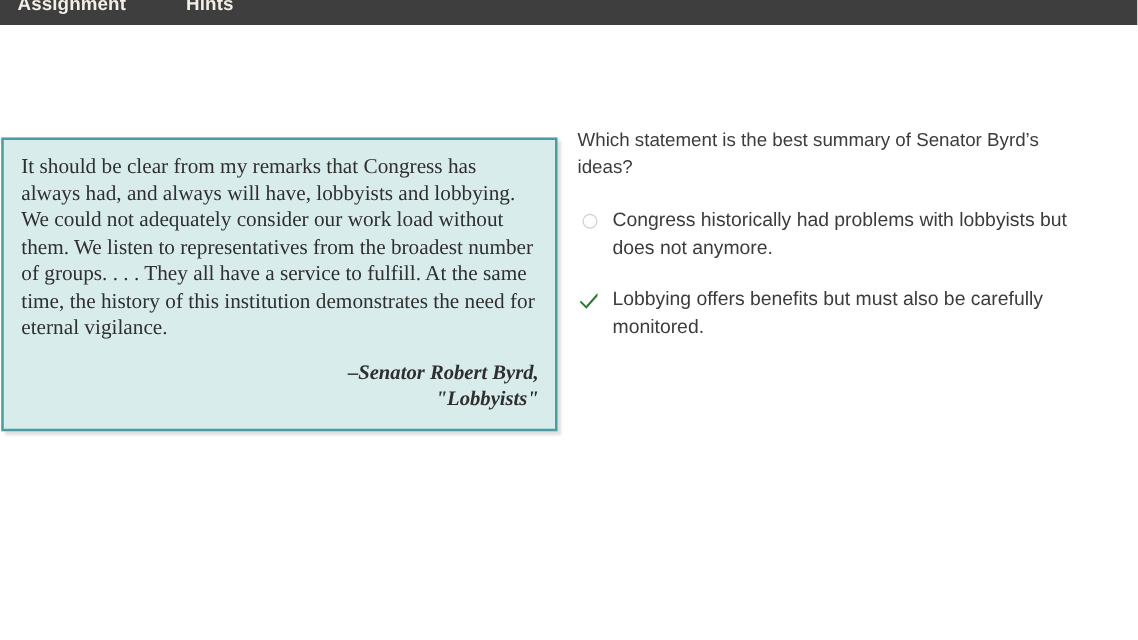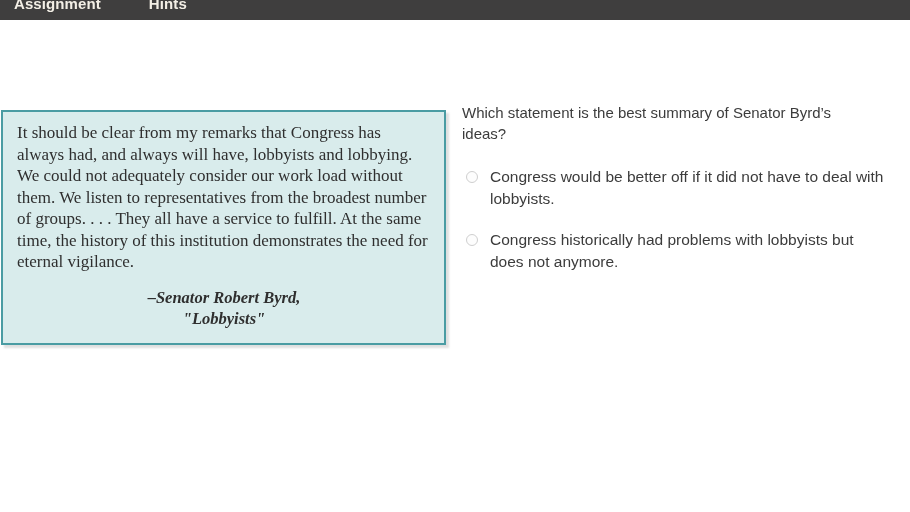--- a/index.html
+++ b/index.html
@@ -87,21 +87,21 @@
     margin: 0;
     text-align: left;
   }
   .quote-attrib {
     font-family: "Liberation Serif", serif;
     font-size: 16.5px;
     line-height: 21px;
     font-style: italic;
     font-weight: bold;
     color: #2f2f2f;
-    text-align: center;
+    text-align: right;
     margin-top: 14px;
     white-space: pre-line;
   }
 
   
   .qa-col {
     position: absolute;
     left: 462px;
     top: 18px;
     width: 432px;
@@ -166,30 +166,32 @@
     <div class="quote-box">
       <p class="quote-text">It should be clear from my remarks that Congress has always had, and always will have, lobbyists and lobbying. We could not adequately consider our work load without them. We listen to representatives from the broadest number of groups. . . . They all have a service to fulfill. At the same time, the history of this institution demonstrates the need for eternal vigilance.</p>
       <div class="quote-attrib">–Senator Robert Byrd,
 "Lobbyists"</div>
     </div>
 
     <div class="qa-col">
       <p class="question">Which statement is the best summary of Senator Byrd’s ideas?</p>
 
 
-      <div class="option">
-        <span class="marker">
-            <span class="radio"></span>
-          </span>
-        <span class="option-label">Congress would be better off if it did not have to deal with lobbyists.</span>
-      </div>
 
       <div class="option">
         <span class="marker">
             <span class="radio"></span>
           </span>
         <span class="option-label">Congress historically had problems with lobbyists but does not anymore.</span>
       </div>
 
+      <div class="option correct">
+        <span class="marker">
+          <svg class="check-svg" width="17" height="15" viewBox="0 0 17 15" aria-hidden="true">
+            <path d="M1.6 7.3 L5.9 11.6 L15.0 1.4 L15.0 4.0 L6.1 14.0 L1.0 8.9 Z" fill="#2e7d32"></path>
+          </svg>
+        </span>
+        <span class="option-label">Lobbying offers benefits but must also be carefully monitored.</span>
+      </div>
 
     </div>
   </div>
 </div>
 
 </body></html>

